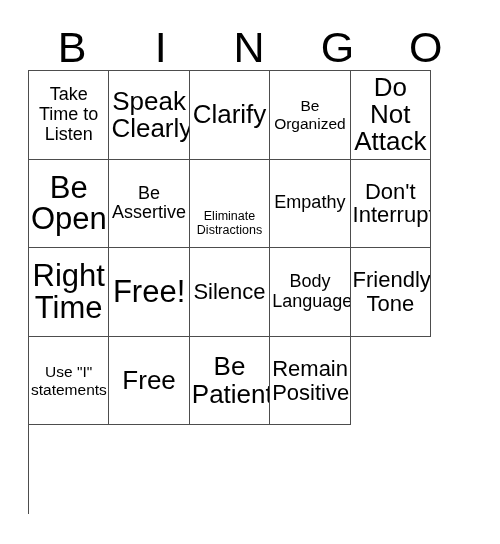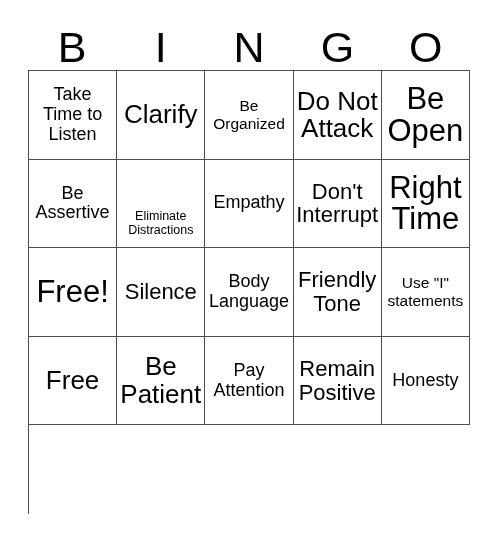--- a/index.html
+++ b/index.html
@@ -42,21 +42,21 @@
     letter-spacing: 0px;
     color: #000000;
     user-select: none;
   }
 
   
   #bingo-grid {
     position: absolute;
     left: 28px;
     top: 70px;
-    width: 442px;
+    width: 403px;
     height: 444px;
     display: grid;
     grid-template-columns: repeat(5, 1fr);
     grid-template-rows: repeat(5, 1fr);
     border-top: 1.5px solid #4d4d4d;
     border-left: 1.5px solid #4d4d4d;
     box-sizing: border-box;
     background: #ffffff;
   }
 
@@ -101,20 +101,24 @@
     <div class="header-letter">G</div>
     <div class="header-letter">O</div>
   </div>
 
   <div id="bingo-grid">
 
   <div class="bingo-cell">
         <div class="cell-text fs-md">Take
 Time to
 Listen</div>
+      </div>
+      <div class="bingo-cell">
+        <div class="cell-text fs-xl">Speak
+Clearly</div>
       </div>
       <div class="bingo-cell">
         <div class="cell-text fs-xl">Clarify</div>
       </div>
       <div class="bingo-cell">
         <div class="cell-text fs-sm">Be
 Organized</div>
       </div>
       <div class="bingo-cell">
         <div class="cell-text fs-xl">Do Not
@@ -162,25 +166,18 @@
 statements</div>
       </div>
       <div class="bingo-cell">
         <div class="cell-text fs-xl">Free</div>
       </div>
       <div class="bingo-cell">
         <div class="cell-text fs-xl">Be
 Patient</div>
       </div>
       <div class="bingo-cell">
-        <div class="cell-text fs-md">Pay
-Attention</div>
-      </div>
-      <div class="bingo-cell">
         <div class="cell-text fs-lg">Remain
 Positive</div>
-      </div>
-      <div class="bingo-cell">
-        <div class="cell-text fs-md">Honesty</div>
       </div>
     </div>
 
 </div>
 
 </body></html>

